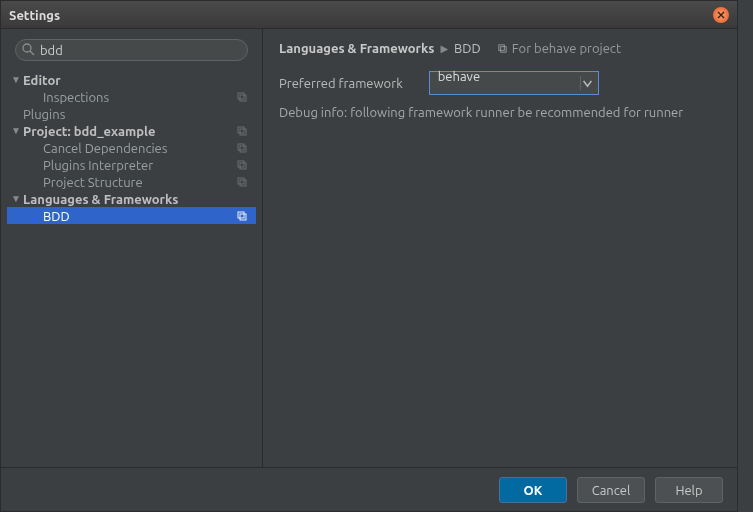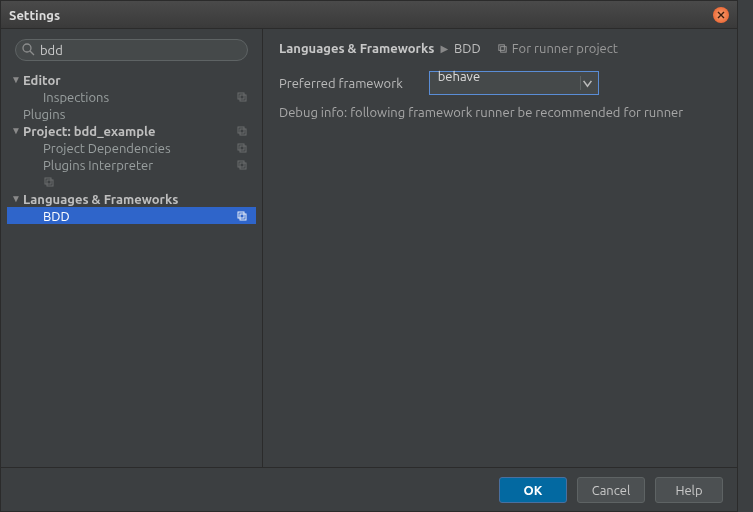--- a/index.html
+++ b/index.html
@@ -87,38 +87,39 @@
           <span class="arrow">▼</span>
           <span class="label">Project: bdd_example</span>
           <span class="copyicon">
               <svg viewBox="0 0 12 12">
                 <rect x="2" y="2" width="6" height="6" fill="none" stroke="#999"></rect>
                 <rect x="4" y="4" width="6" height="6" fill="none" stroke="#999"></rect>
               </svg>
             </span>
         </div>
         <div class="node indent1">
-          <span class="label">Project Dependencies</span>
+          <span class="label">Cancel Dependencies</span>
           <span class="copyicon">
               <svg viewBox="0 0 12 12">
                 <rect x="2" y="2" width="6" height="6" fill="none" stroke="#999"></rect>
                 <rect x="4" y="4" width="6" height="6" fill="none" stroke="#999"></rect>
               </svg>
             </span>
         </div>
         <div class="node indent1">
           <span class="label">Plugins Interpreter</span>
           <span class="copyicon">
               <svg viewBox="0 0 12 12">
                 <rect x="2" y="2" width="6" height="6" fill="none" stroke="#999"></rect>
                 <rect x="4" y="4" width="6" height="6" fill="none" stroke="#999"></rect>
               </svg>
             </span>
         </div>
         <div class="node indent1">
+          <span class="label">Project Structure</span>
           <span class="copyicon">
               <svg viewBox="0 0 12 12">
                 <rect x="2" y="2" width="6" height="6" fill="none" stroke="#999"></rect>
                 <rect x="4" y="4" width="6" height="6" fill="none" stroke="#999"></rect>
               </svg>
             </span>
         </div>
 
         <div class="node header">
           <span class="arrow">▼</span>
@@ -142,21 +143,21 @@
         <span class="bc1">Languages &amp; Frameworks</span>
         <span class="sep">▶</span>
         <span class="bc2">BDD</span>
         <span class="scope">
           <span style="width:11px;height:11px;display:inline-block;">
               <svg viewBox="0 0 12 12">
                 <rect x="2" y="2" width="6" height="6" fill="none" stroke="#999"></rect>
                 <rect x="4" y="4" width="6" height="6" fill="none" stroke="#999"></rect>
               </svg>
             </span>
-          <span>For runner project</span>
+          <span>For behave project</span>
         </span>
       </div>
 
       <div class="formrow">
         <label>Preferred framework</label>
         <div class="select">
           <span>behave</span>
           <span class="chev">
             <svg viewBox="0 0 10 10">
                 <path d="M2 3 L5 7 L8 3" fill="none" stroke="#bbb" stroke-width="1.2"></path>

